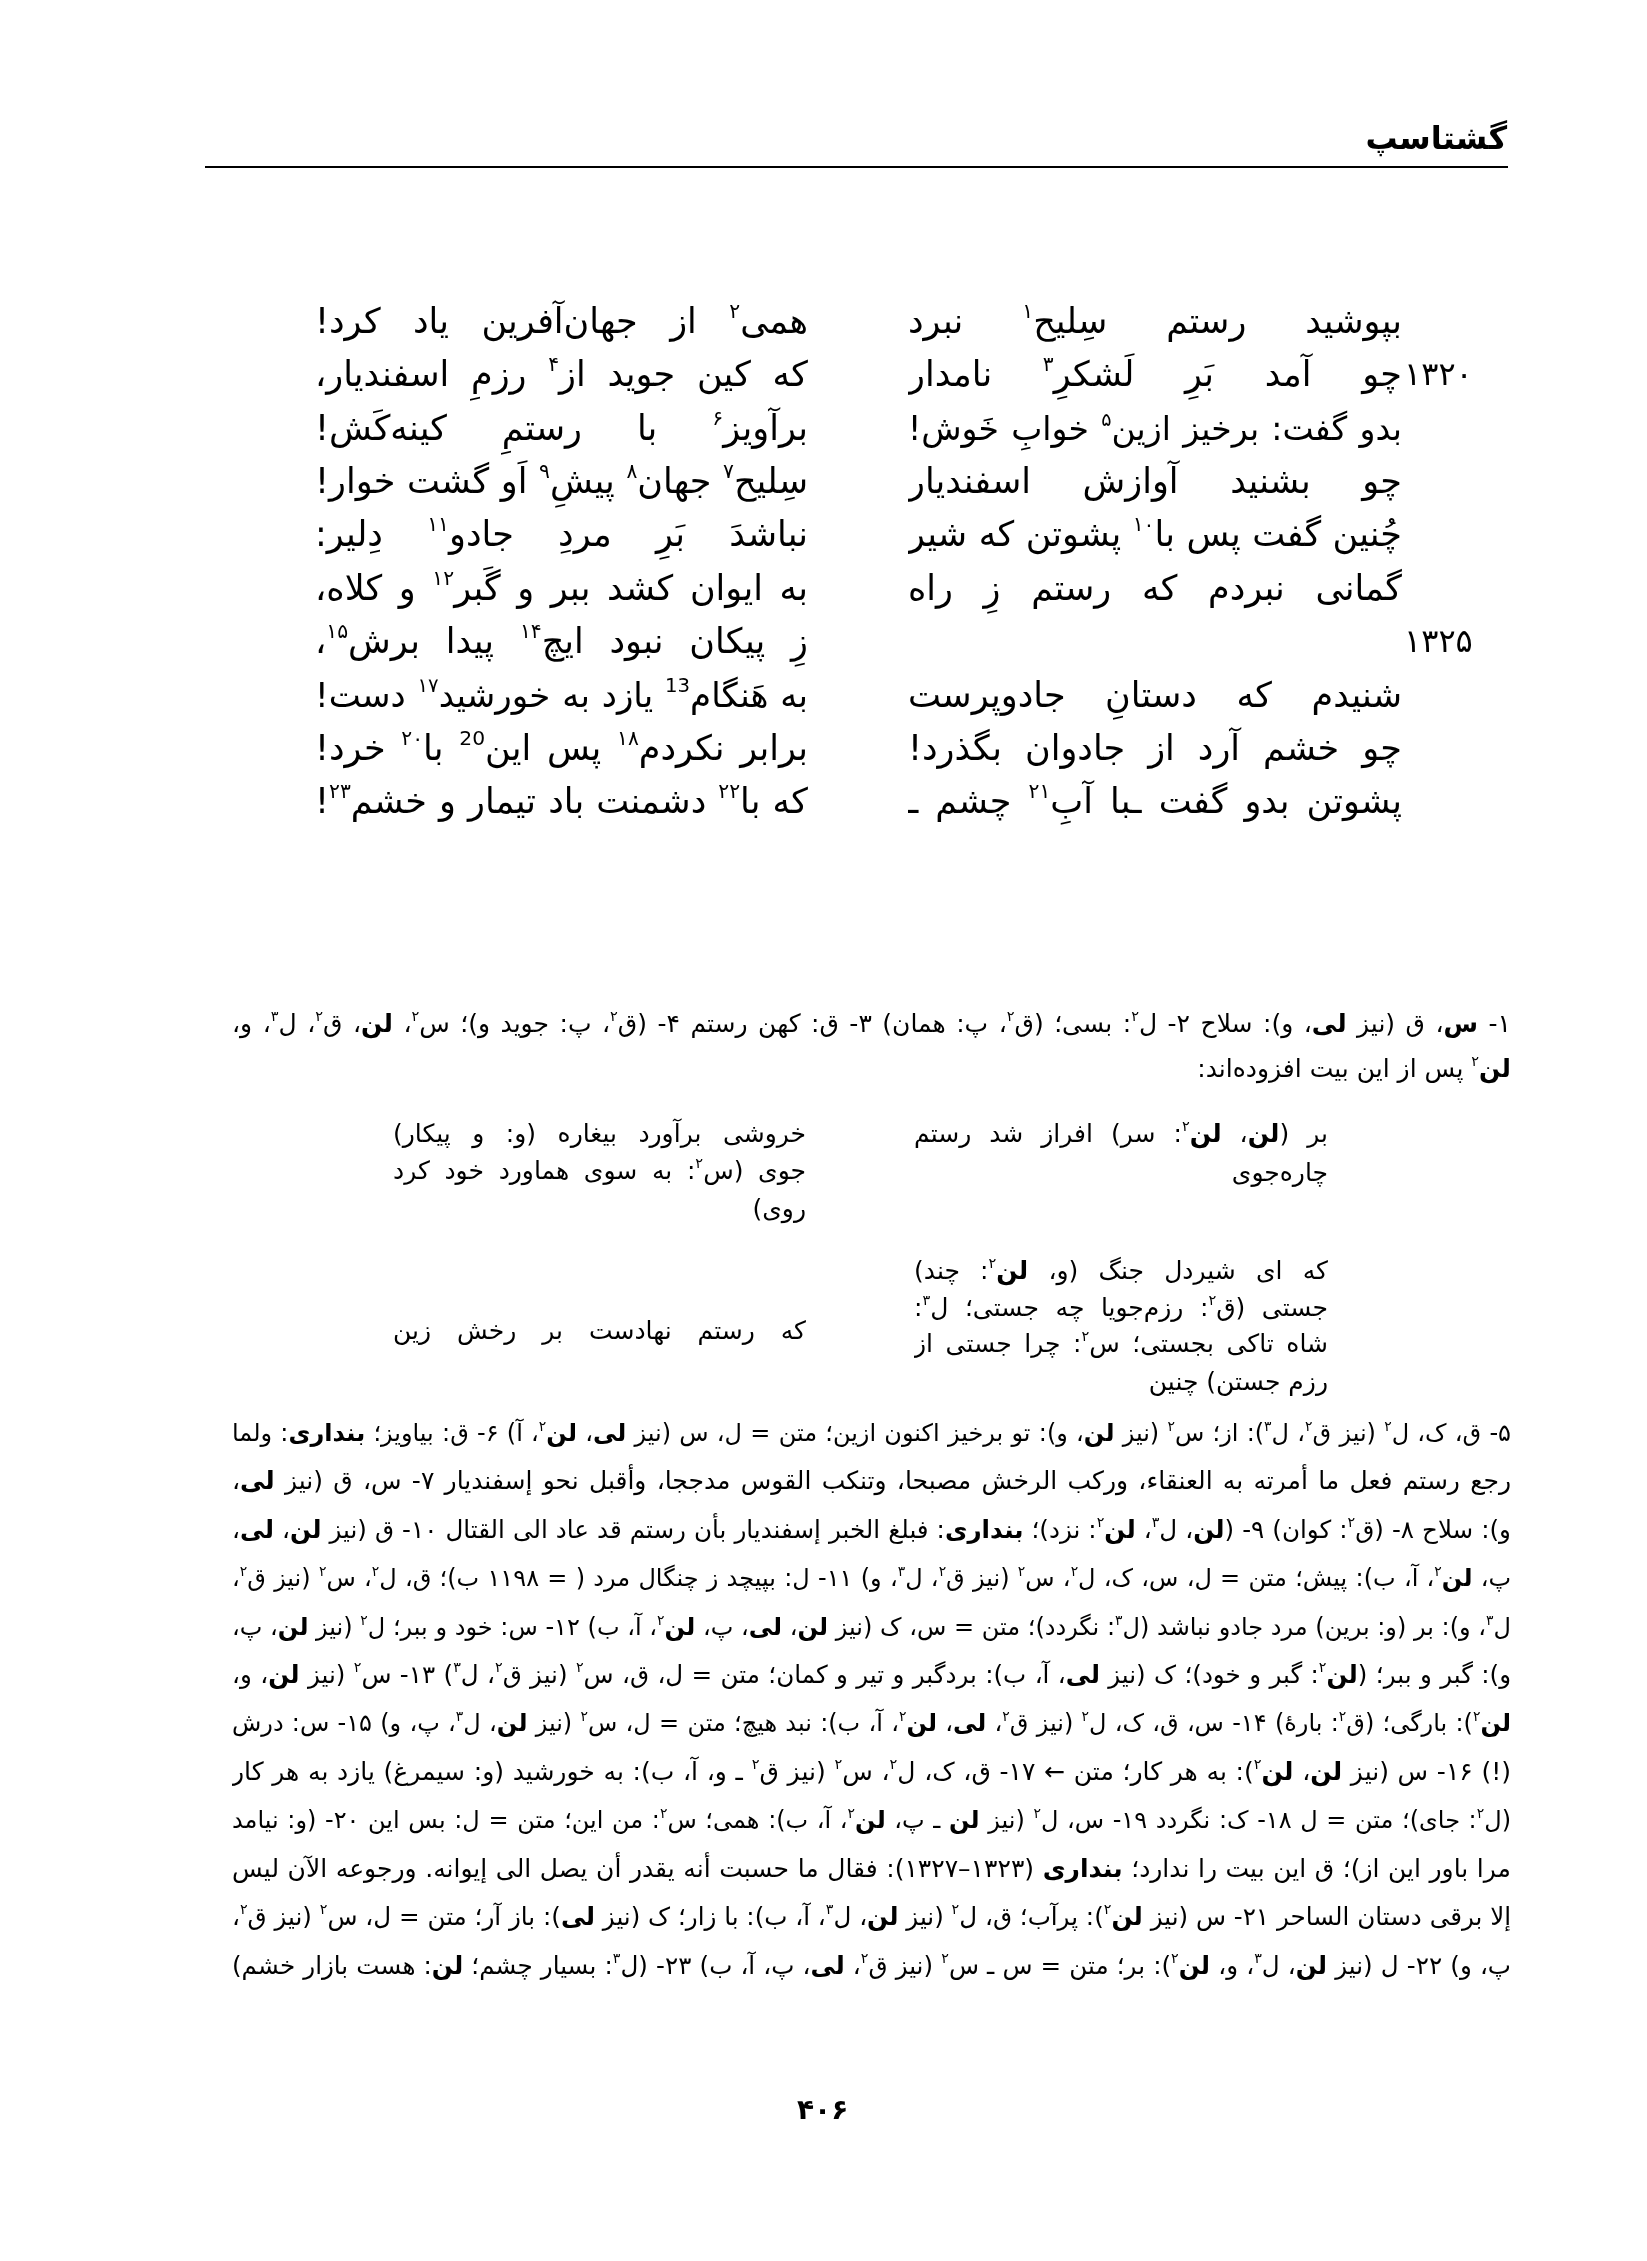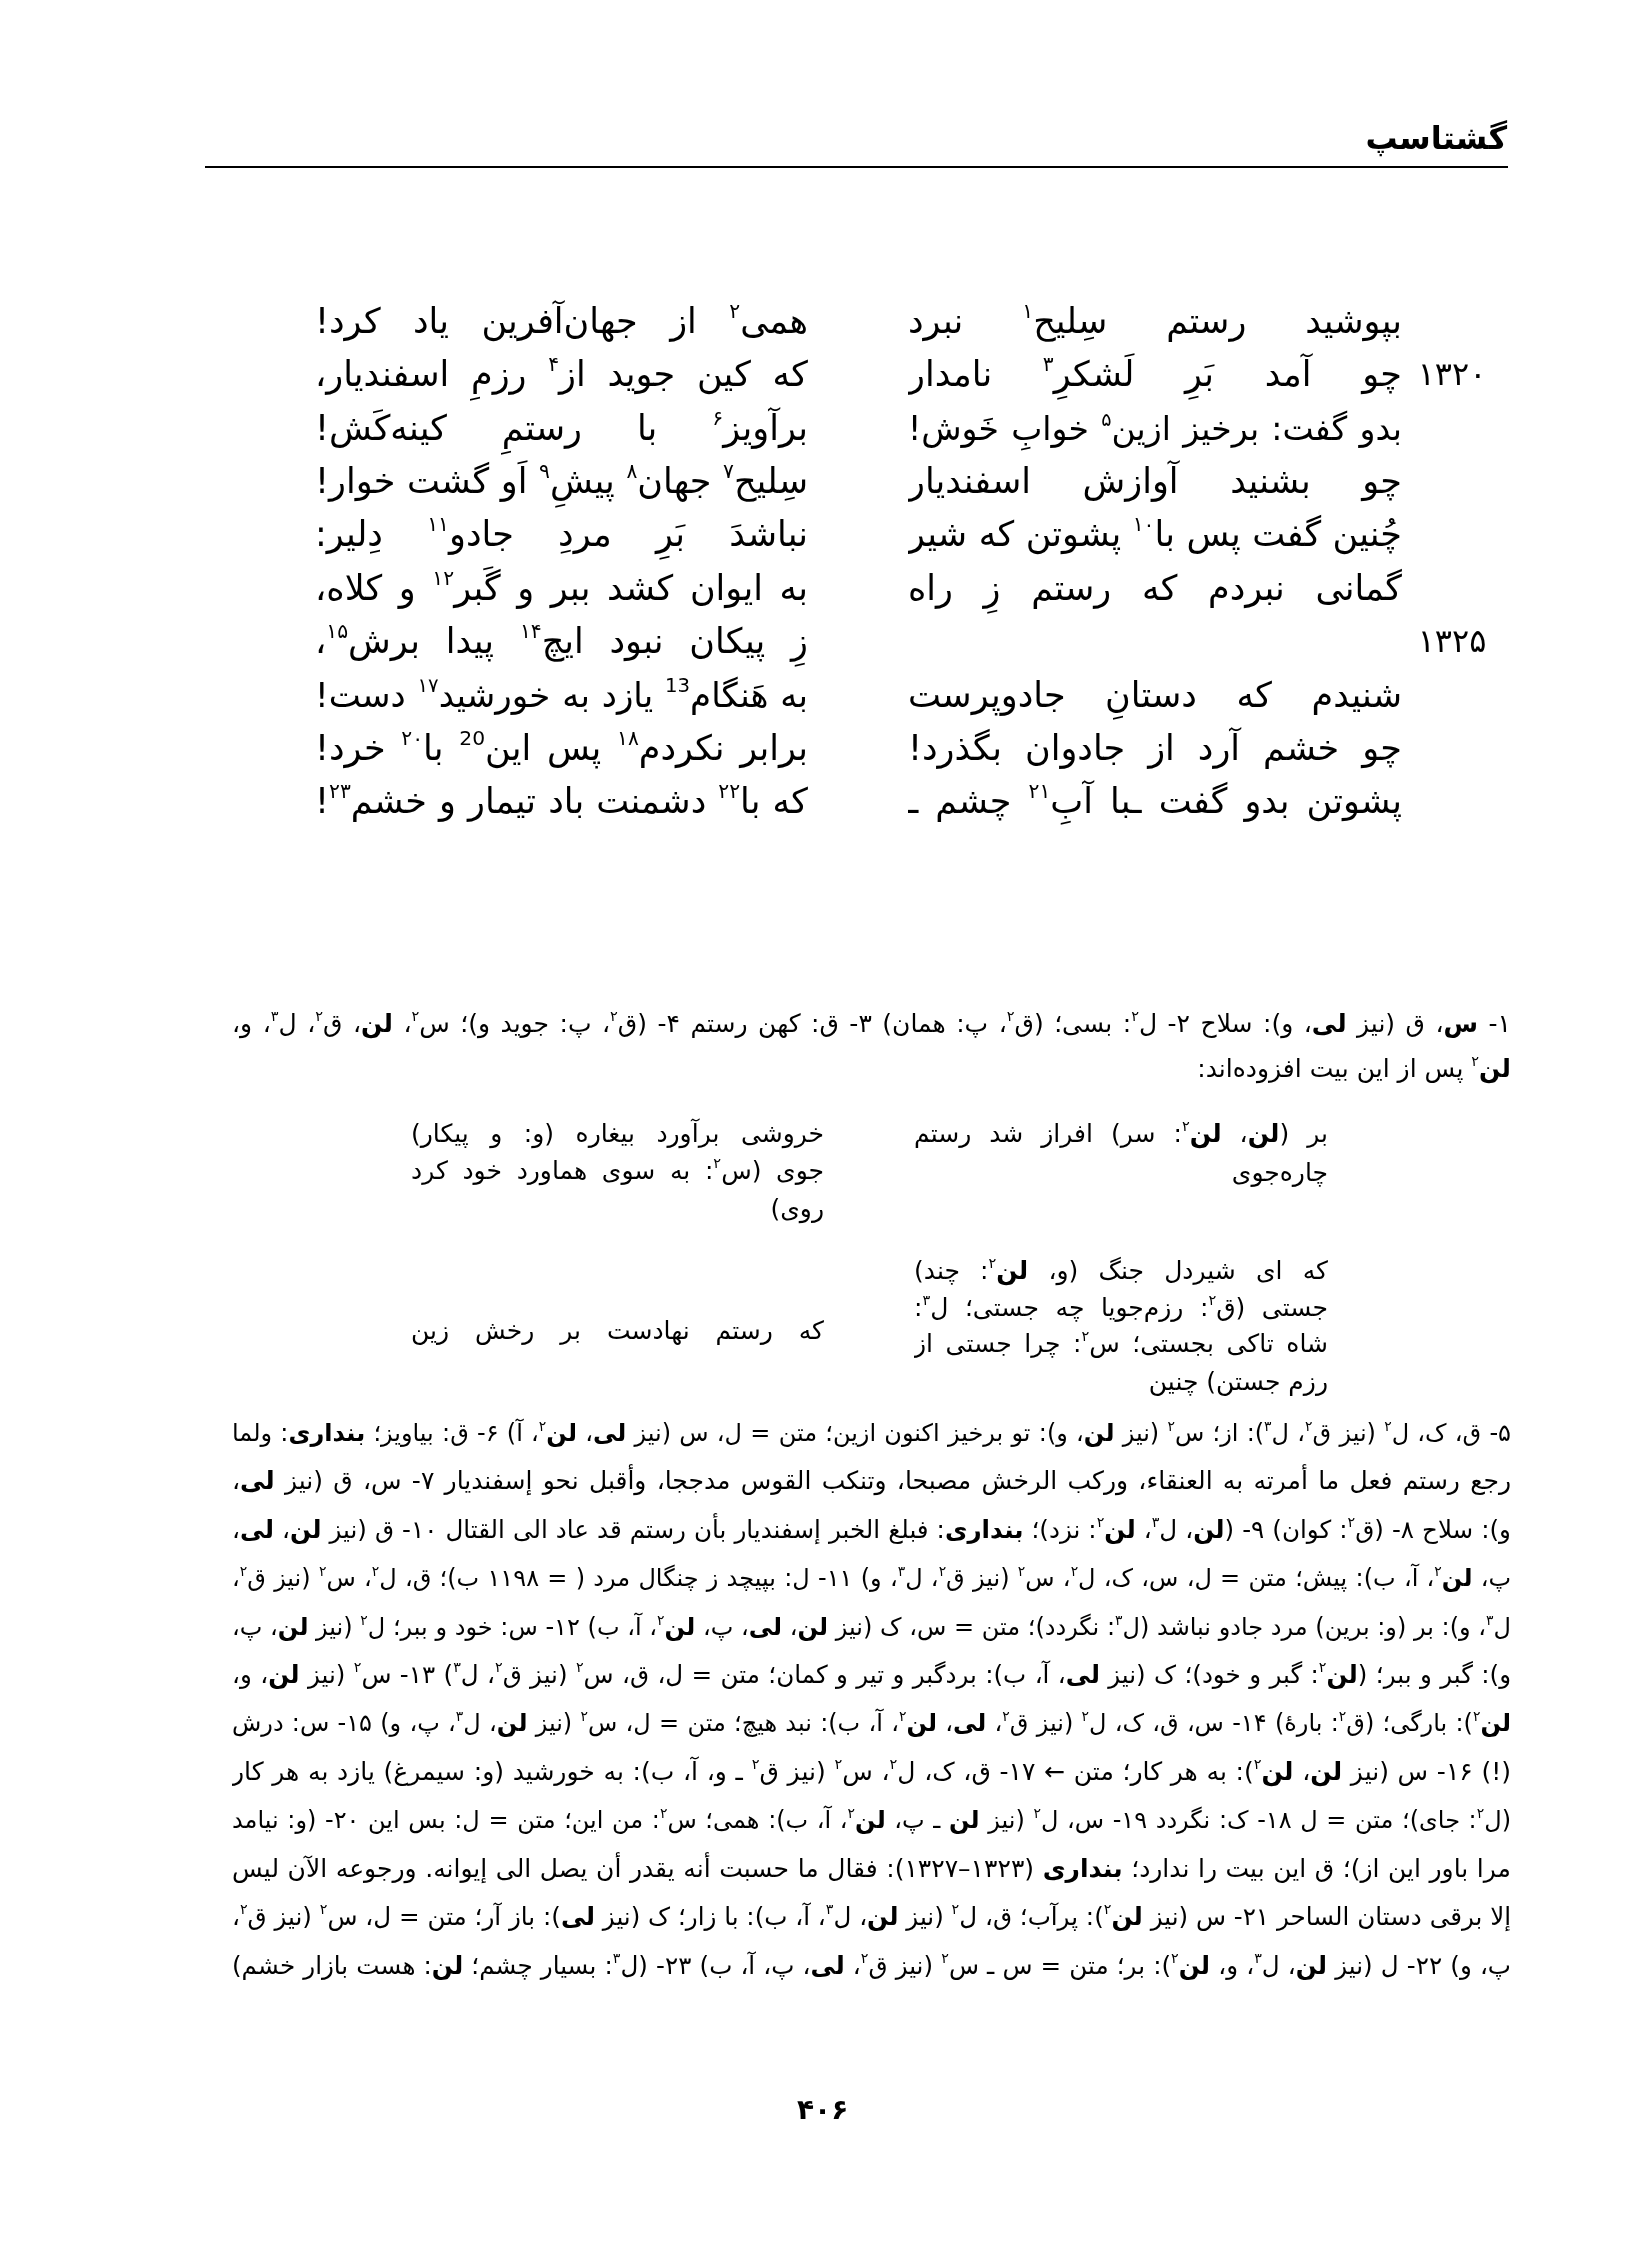--- a/index.html
+++ b/index.html
@@ -12,21 +12,21 @@
     position:absolute; right:140px; top:114px; height:49px; line-height:49px;
     font-size:32px; font-weight:bold; white-space:nowrap;
   }
   .head-rule { position:absolute; left:205px; width:1303px; top:166px; height:2.1px; background:#000; }
 
   
   .verse-block { position:absolute; left:0; top:0; width:1647px; height:843px; }
   .verse-row { position:absolute; left:0; width:1647px; height:53px; }
   .verse-num {
     position:absolute; left:1404px; width:96px; top:0; height:53px; line-height:53px;
-    font-size:32px; text-align:center; white-space:nowrap;
+    font-size:32px; text-align:left; white-space:nowrap;
   }
   .hemi {
     position:absolute; top:0; height:53px; line-height:53px; font-size:35px;
     text-align:justify; text-align-last:justify; overflow:hidden;
   }
   .hemi-r { left:908px; width:494px; }
   .hemi-l { left:315px; width:493px; }
 
   
   .fn-line {
@@ -34,21 +34,21 @@
     font-size:25px; overflow:hidden;
   }
   .para-line {
     position:absolute; left:232px; width:1279px; height:48px; line-height:48px;
     font-size:25px; overflow:hidden;
   }
   .av-line {
     position:absolute; height:38px; line-height:38px; font-size:25px; overflow:hidden;
   }
   .av-r { left:914px; width:414px; }
-  .av-l { left:393px; width:413px;margin-left:18px; }
+  .av-l { left:393px; width:413px; }
   .just { text-align:justify; text-align-last:justify; }
   .start { text-align:right; text-align-last:right; }
 
   .page-num {
     position:absolute; left:797px; width:140px; top:2087px; height:45px; line-height:45px;
     font-size:28px; font-weight:bold; text-align:left;
   }
 
   sup {
     font-size:0.58em; line-height:0; position:relative; top:-0.75em; vertical-align:baseline;

